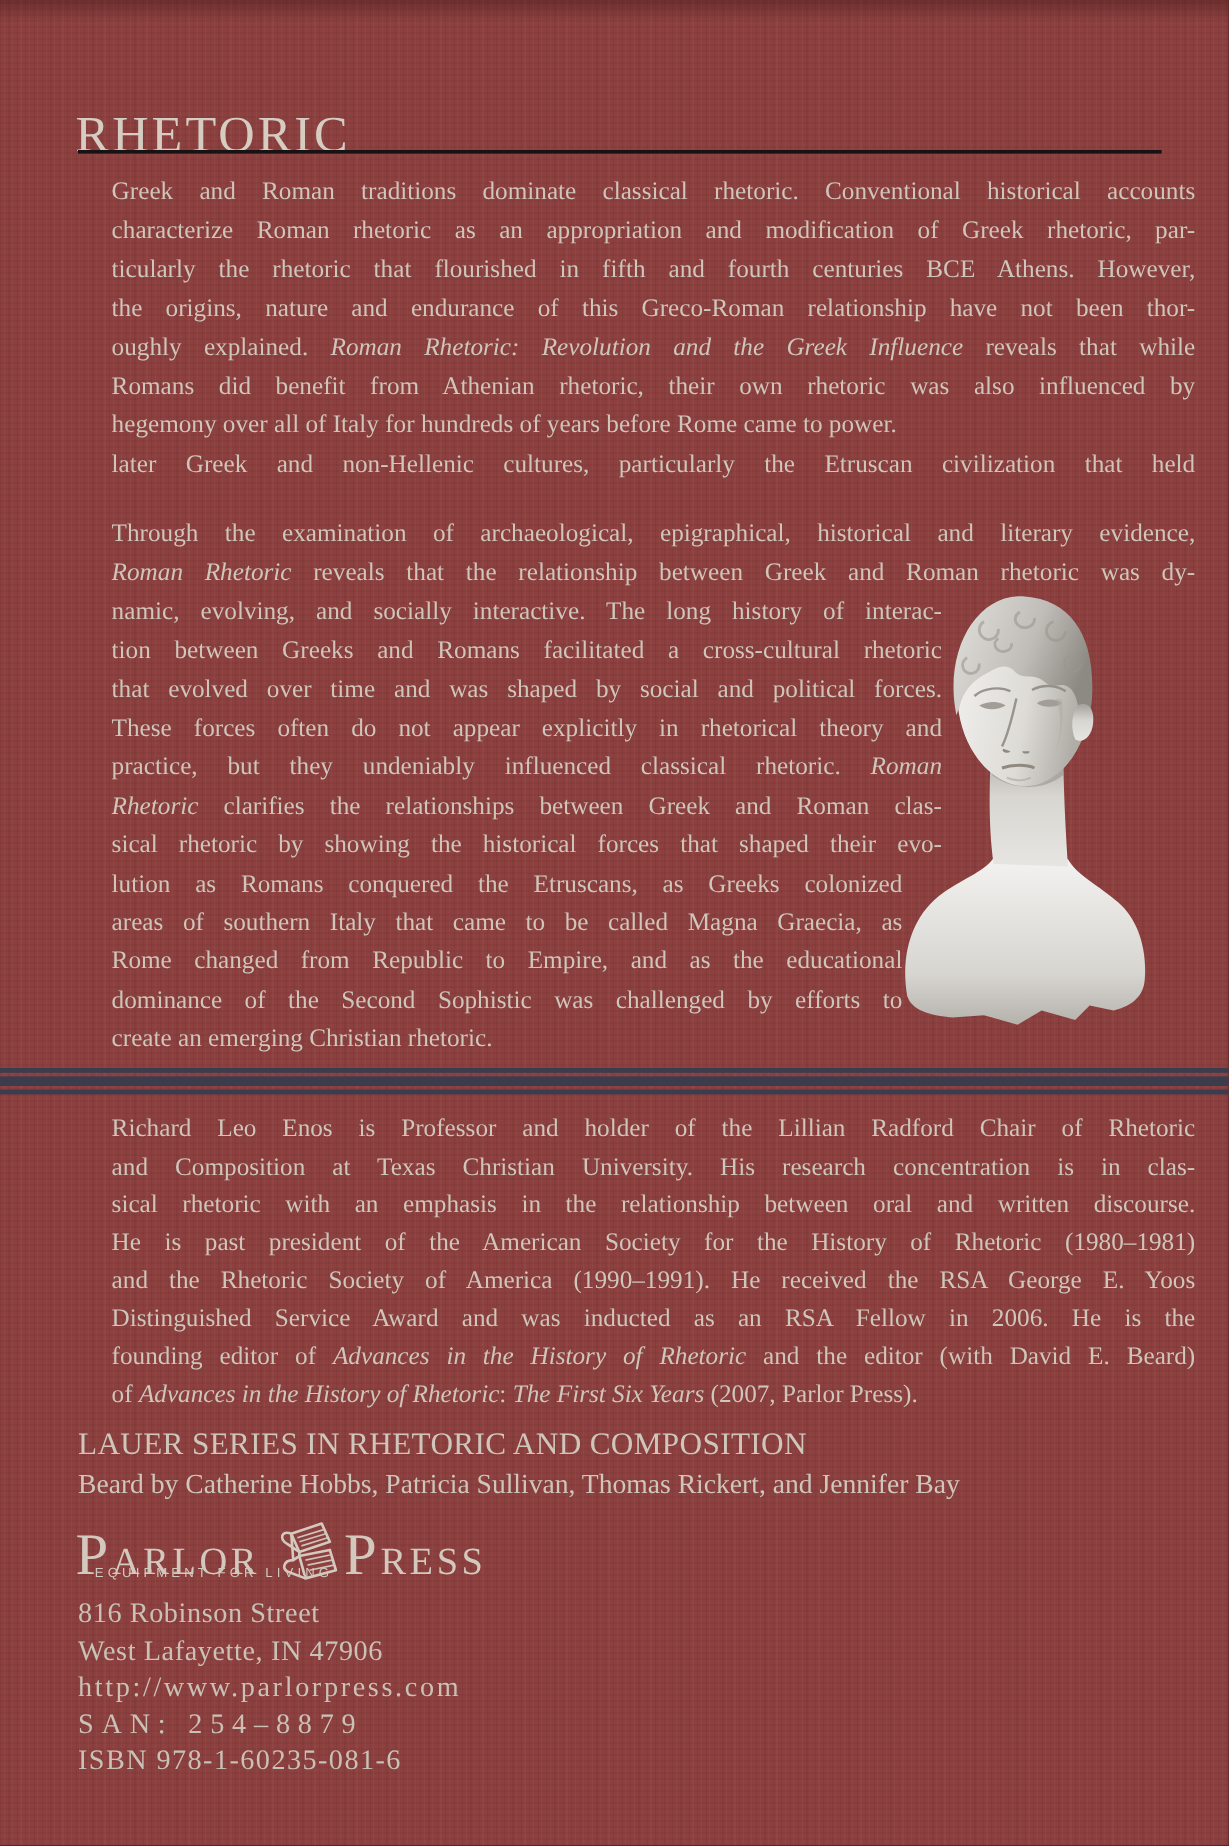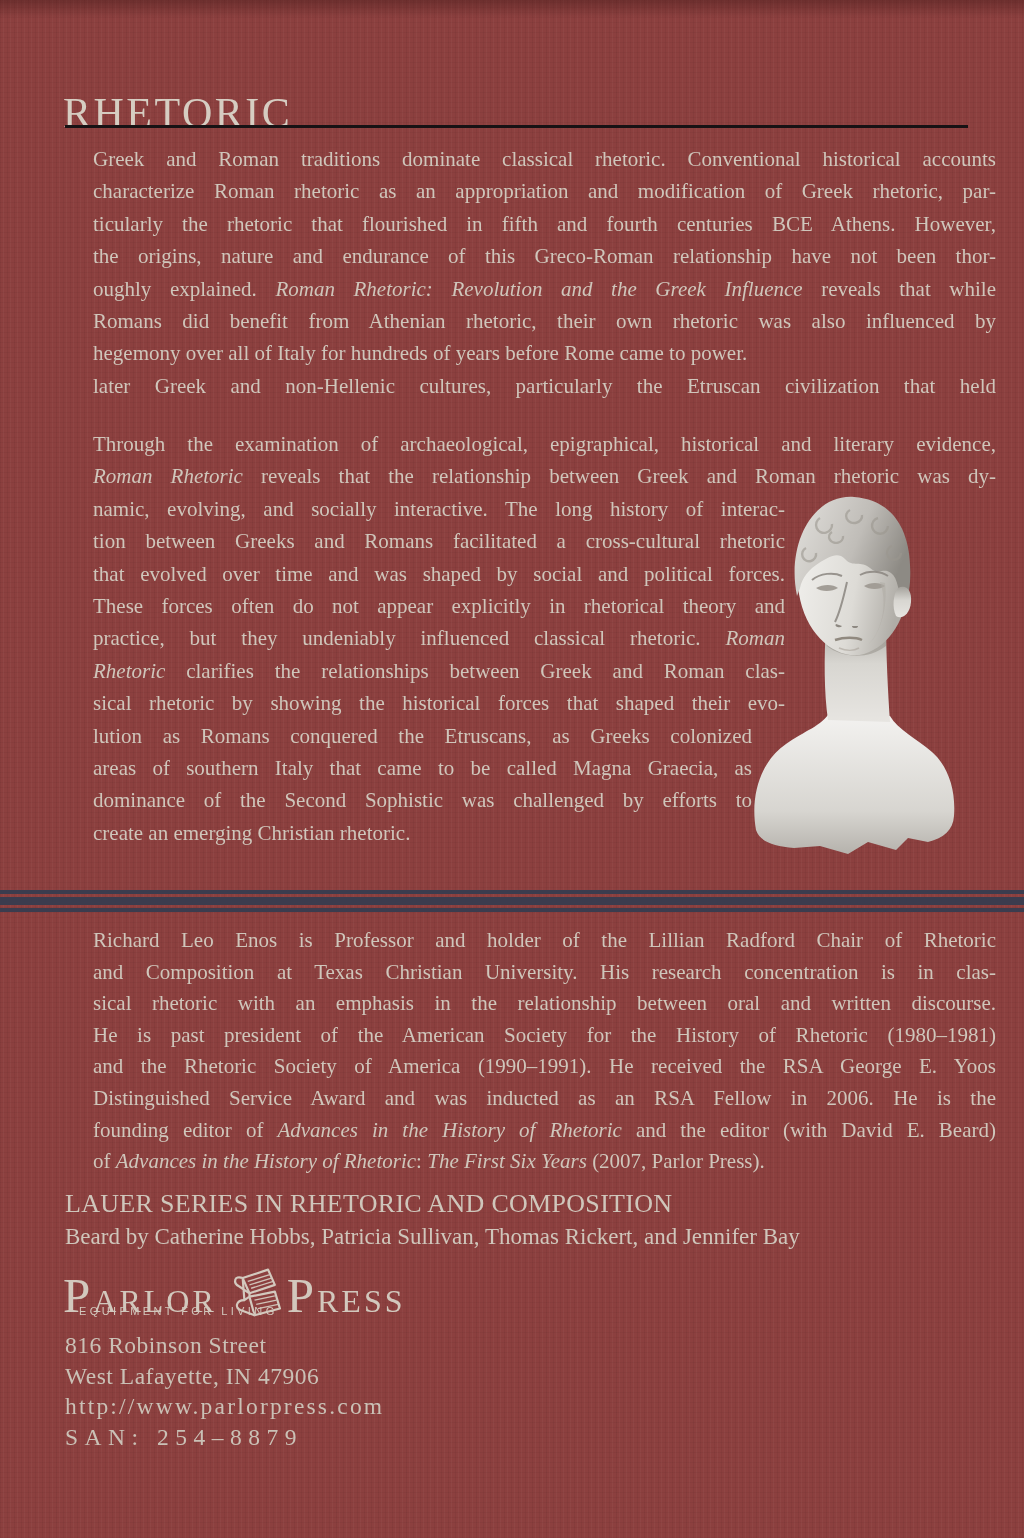--- a/index.html
+++ b/index.html
@@ -78,20 +78,21 @@
       <div class="tline"><span class="it">Roman Rhetoric</span><span> reveals that the relationship between Greek and Roman rhetoric was dy-</span></div>
       <div class="tline"><span>namic, evolving, and socially interactive. The long history of interac-</span></div>
       <div class="tline"><span>tion between Greeks and Romans facilitated a cross-cultural rhetoric</span></div>
       <div class="tline"><span>that evolved over time and was shaped by social and political forces.</span></div>
       <div class="tline"><span>These forces often do not appear explicitly in rhetorical theory and</span></div>
       <div class="tline"><span>practice, but they undeniably influenced classical rhetoric. </span><span class="it">Roman</span></div>
       <div class="tline"><span class="it">Rhetoric</span><span> clarifies the relationships between Greek and Roman clas-</span></div>
       <div class="tline"><span>sical rhetoric by showing the historical forces that shaped their evo-</span></div>
       <div class="tline"><span>lution as Romans conquered the Etruscans, as Greeks colonized</span></div>
       <div class="tline"><span>areas of southern Italy that came to be called Magna Graecia, as</span></div>
+      <div class="tline"><span>Rome changed from Republic to Empire, and as the educational</span></div>
       <div class="tline"><span>dominance of the Second Sophistic was challenged by efforts to</span></div>
       <div class="tline lastline"><span>create an emerging Christian rhetoric.</span></div>
     </div>
 
   <div class="bust">
     <svg viewBox="0 0 228 372" width="228" height="372">
       <defs>
         <linearGradient id="gFace" x1="0" y1="0" x2="1" y2="0.25">
           <stop offset="0" stop-color="#f3f2ef"></stop>
             <stop offset="0.62" stop-color="#dddbd6"></stop>
@@ -186,15 +187,16 @@
       <span class="logoword">Press</span>
     </div>
     <div class="tagline">EQUIPMENT FOR LIVING</div>
   </div>
 
   <div class="addr">
     <div class="aline">816 Robinson Street</div>
     <div class="aline">West Lafayette, IN 47906</div>
     <div class="aline web">http://www.parlorpress.com</div>
     <div class="aline san">SAN: 254–8879</div>
+    <div class="aline isbn">ISBN 978-1-60235-081-6</div>
   </div>
 
 </div>
 
 </body></html>

